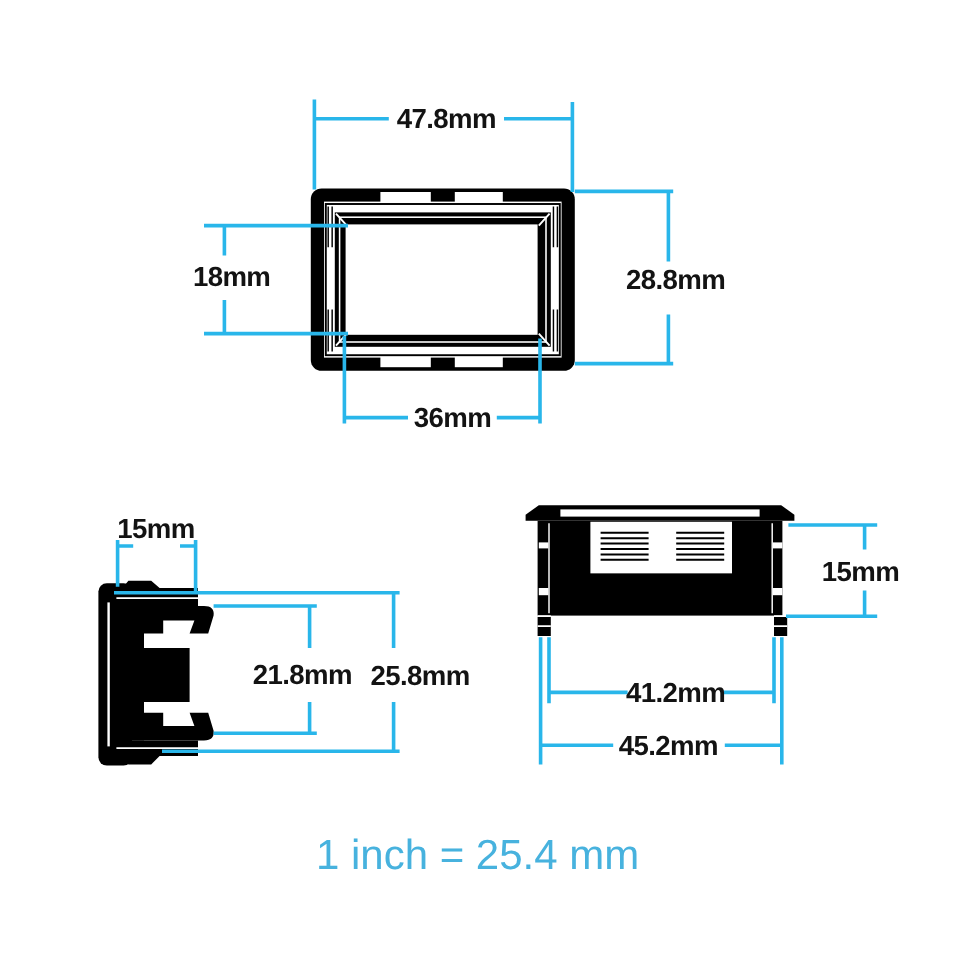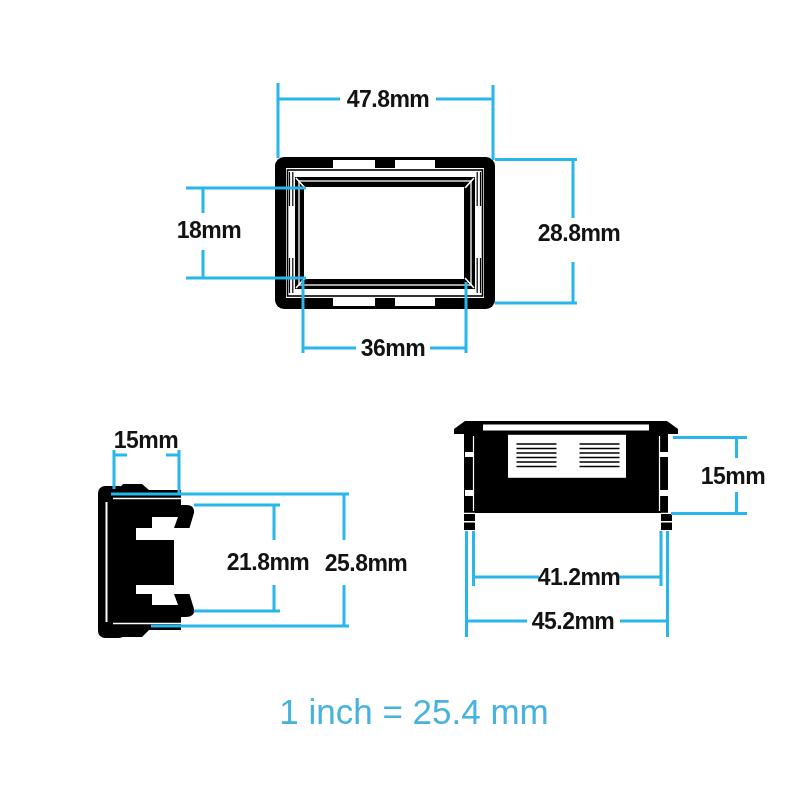--- a/index.html
+++ b/index.html
@@ -1,21 +1,21 @@
 <!DOCTYPE html>
 <html style="--line: #29b6ea; --ink: #131313; --part: #000000; --bg: #ffffff; --accent: #47b2de;"><head>
 <meta charset="utf-8">
 <style>
   html,body{margin:0;padding:0;}
   body{
     width:800px;height:800px;overflow:hidden;
     background:var(--bg,#ffffff);
     font-family:"Liberation Sans",sans-serif;
   }
-  .stage{position:relative;width:708px;height:800px;background:var(--bg,#ffffff);padding-left:16px;}
+  .stage{position:relative;width:708px;height:800px;background:var(--bg,#ffffff);}
   svg text{font-family:"Liberation Sans",sans-serif;}
   .part{fill:var(--part,#000000);stroke:none;}
   .white{fill:#ffffff;stroke:none;}
   .kline{stroke:var(--part,#000000);fill:none;}
   .wline{stroke:#ffffff;fill:none;}
   .dim{stroke:var(--line,#29b6ea);stroke-width:3;fill:none;stroke-linecap:butt;}
   .lbl{
     font-size:23px;font-weight:bold;letter-spacing:-0.5px;
     fill:var(--ink,#131313);text-anchor:middle;
   }

